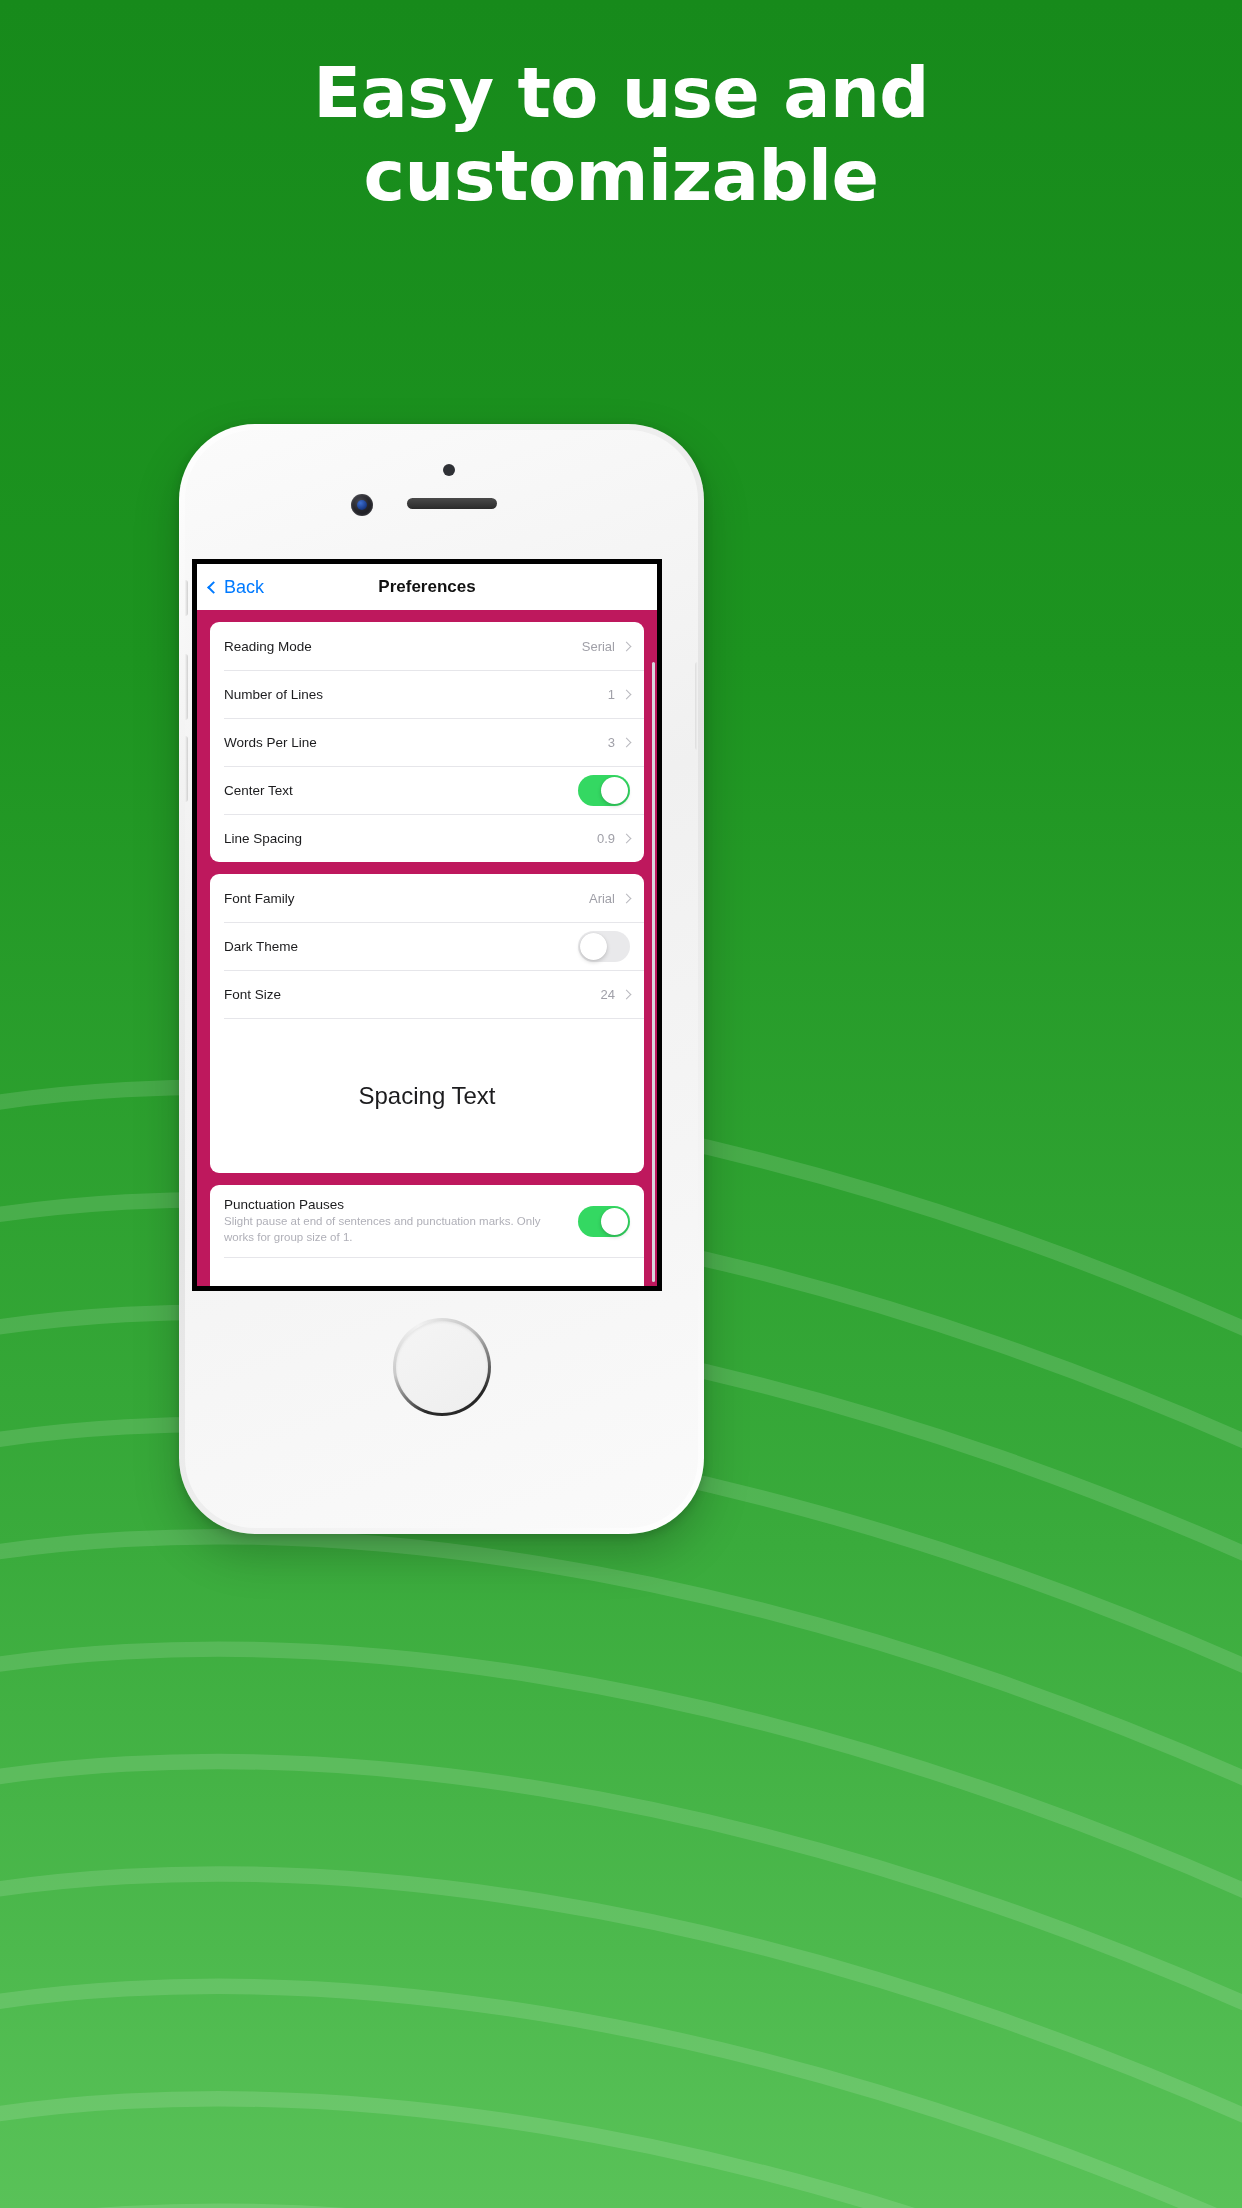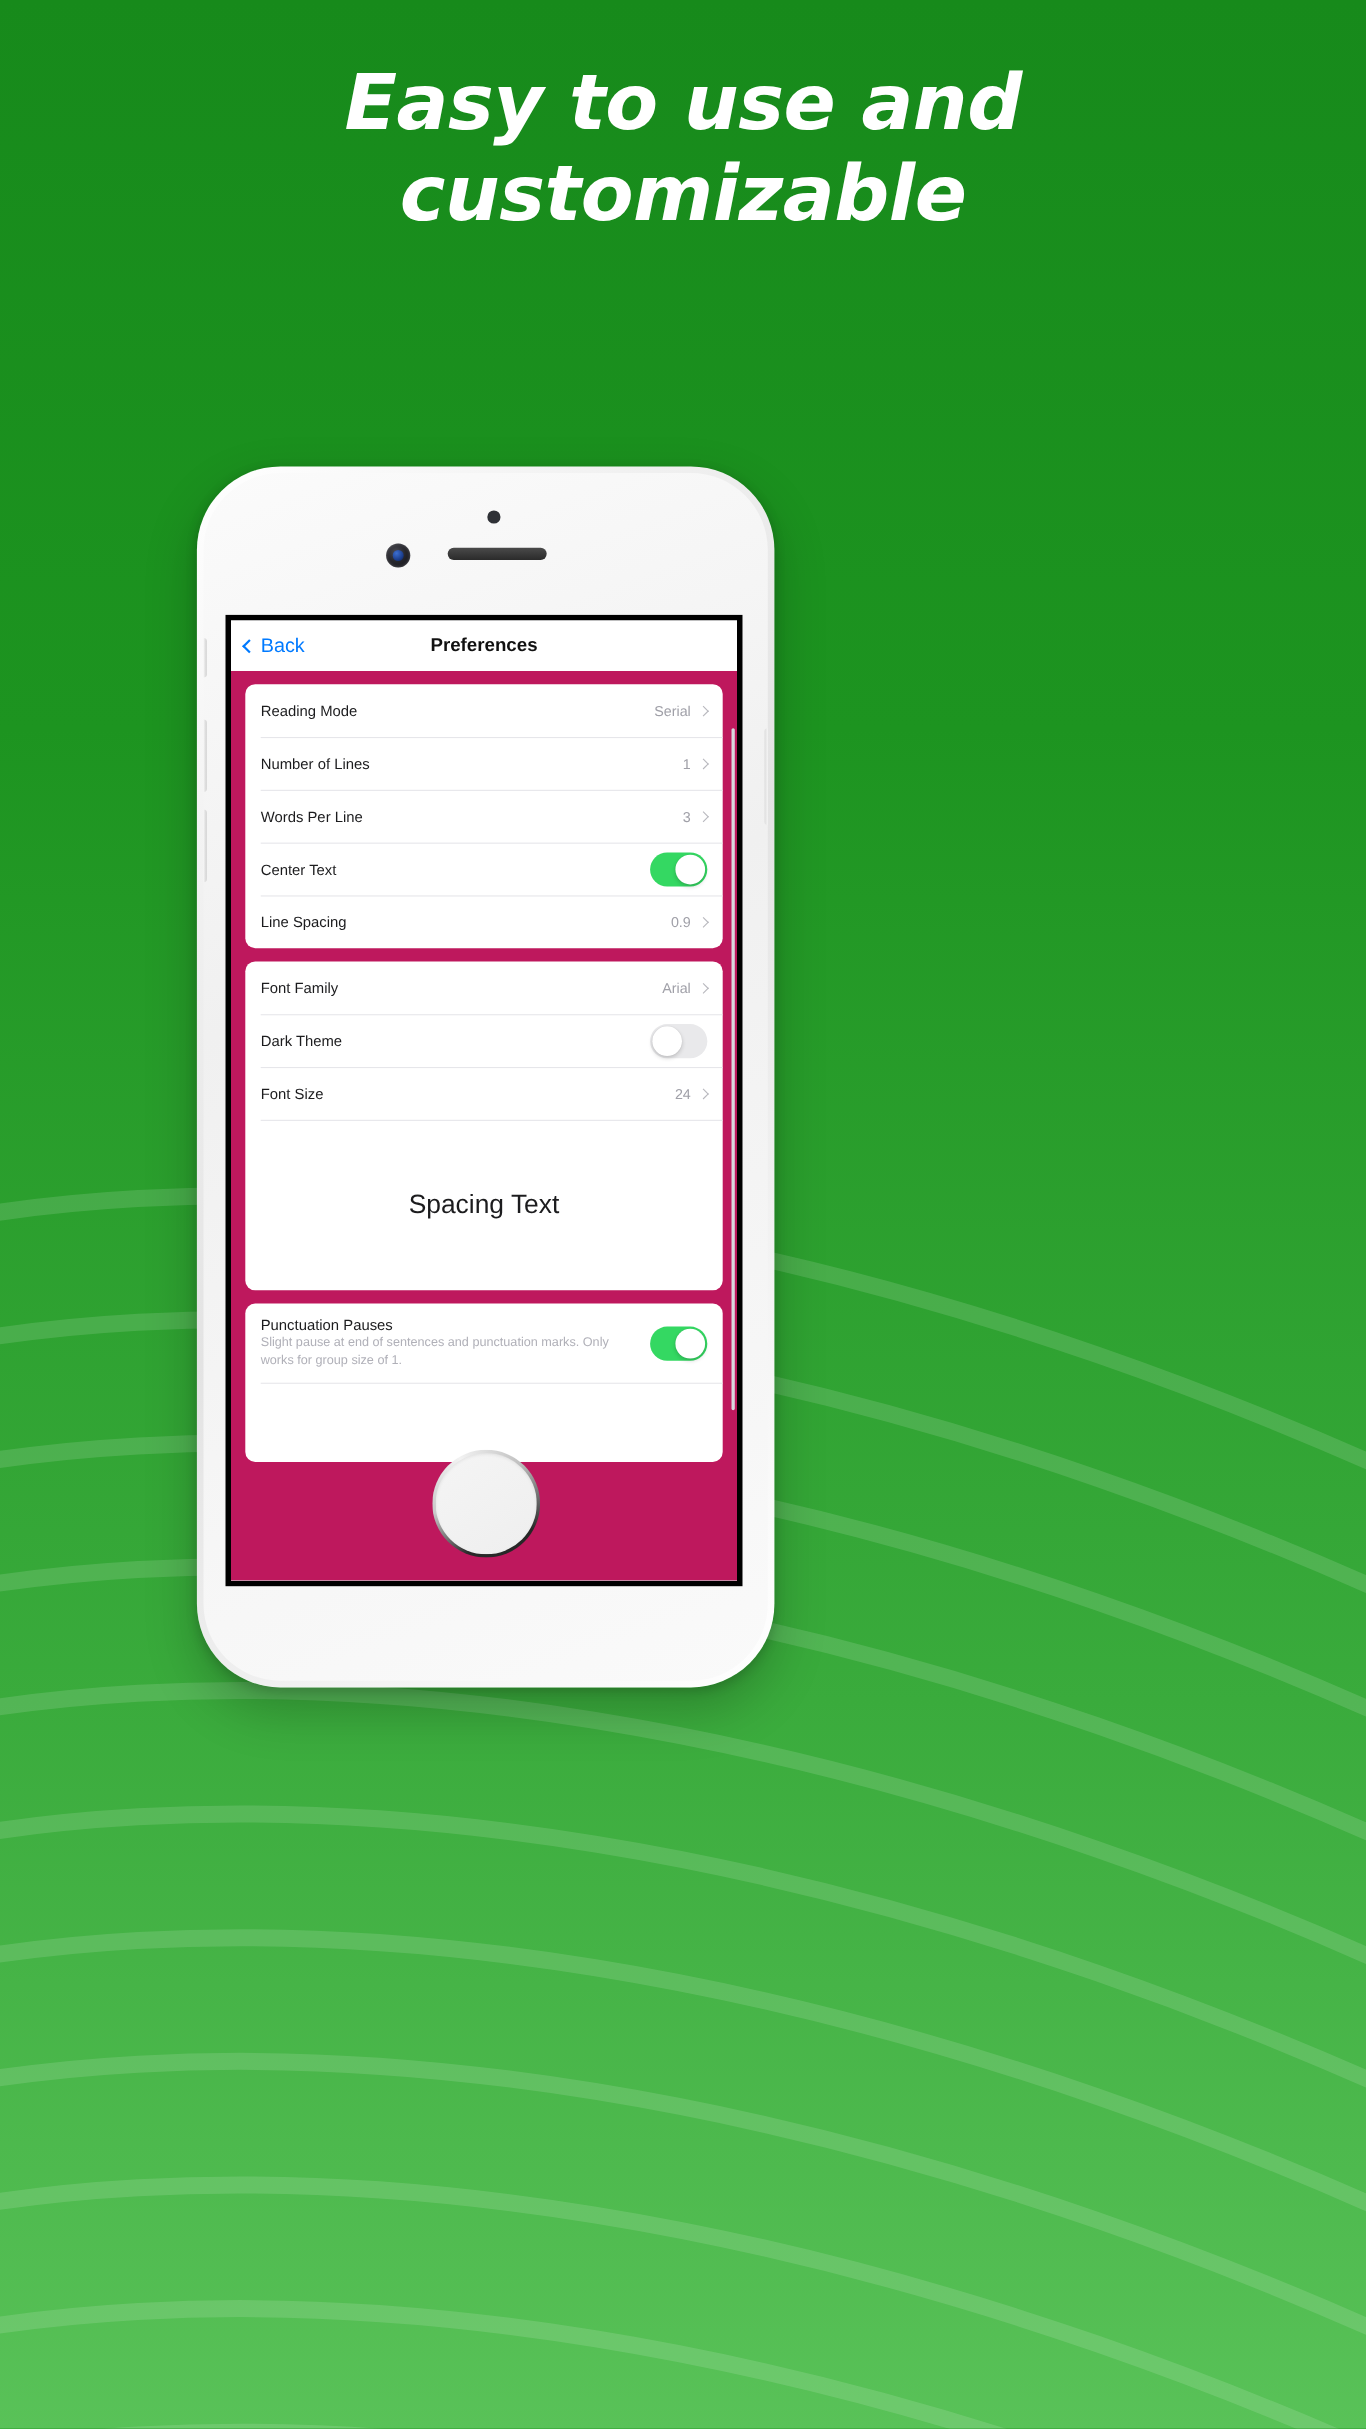--- a/index.html
+++ b/index.html
@@ -27,21 +27,21 @@
   .headline {
     position:absolute; top:52px; left:0; width:1242px;
     text-align:center;
     color:#ffffff;
     font-size:70px;
     font-weight:bold;
     line-height:1.18;
     letter-spacing:-0.5px;
     font-family:"DejaVu Sans", sans-serif;
   }
-  .headline-line { display:block;font-style:italic; }
+  .headline-line { display:block; }
 
   
   .phone {
     position:absolute;
     left:179px; top:424px;
     width:525px; height:1110px;
     border-radius:76px;
     background:linear-gradient(135deg,#ffffff 0%,#f2f2f2 22%,#e3e3e3 50%,#f4f4f4 78%,#ffffff 100%);
     box-shadow:0 20px 46px rgba(0,0,0,0.22), 0 3px 10px rgba(0,0,0,0.16);
     padding:6px;
@@ -83,22 +83,22 @@
   }
   .speaker {
     position:absolute; left:222px; top:68px;
     width:90px; height:11px; border-radius:6px;
     background:linear-gradient(180deg,#4a4a4a,#2b2b2b);
   }
 
   
   .screen {
     position:absolute;
-    left:20px; top:129px;
-    width:470px; height:883px;
+    left:7px; top:129px;
+    width:470px; height:732px;
     background:#ffffff;
     border:5px solid #000000;
     overflow:hidden;
   }
   .screen-body {
     position:absolute; inset:0;
     background:#f0f0f5;
     overflow:hidden;
   }
 

